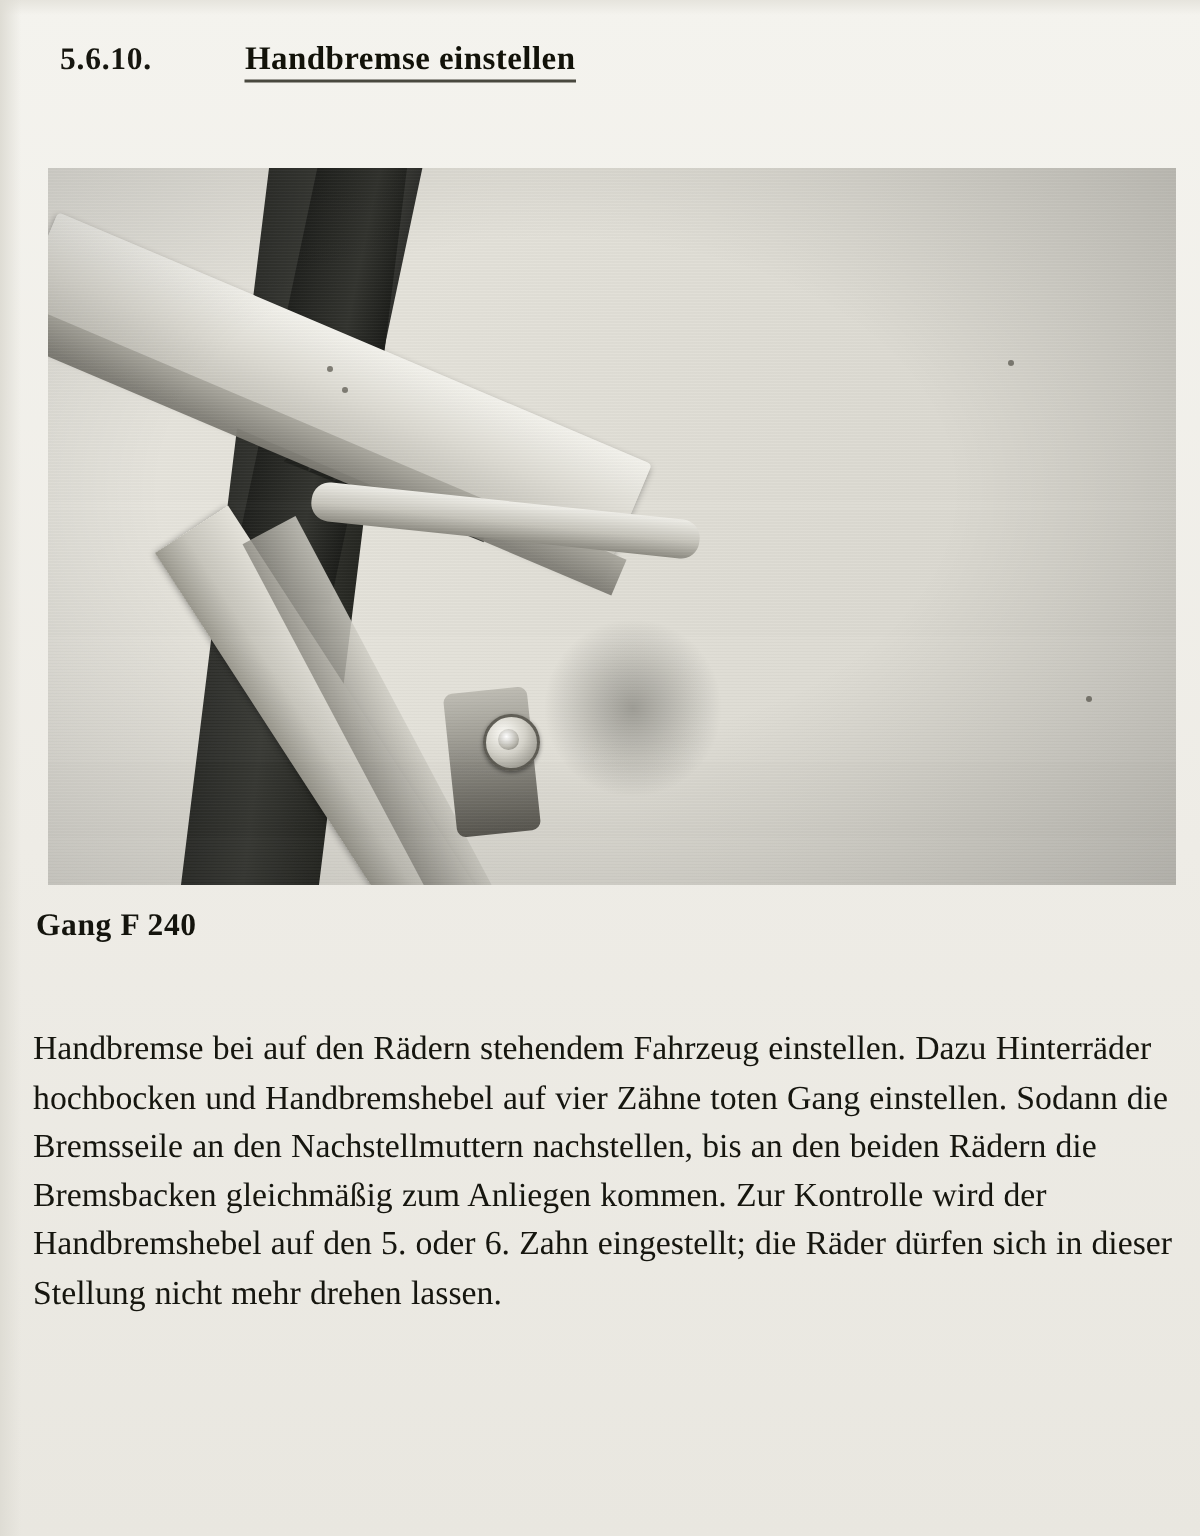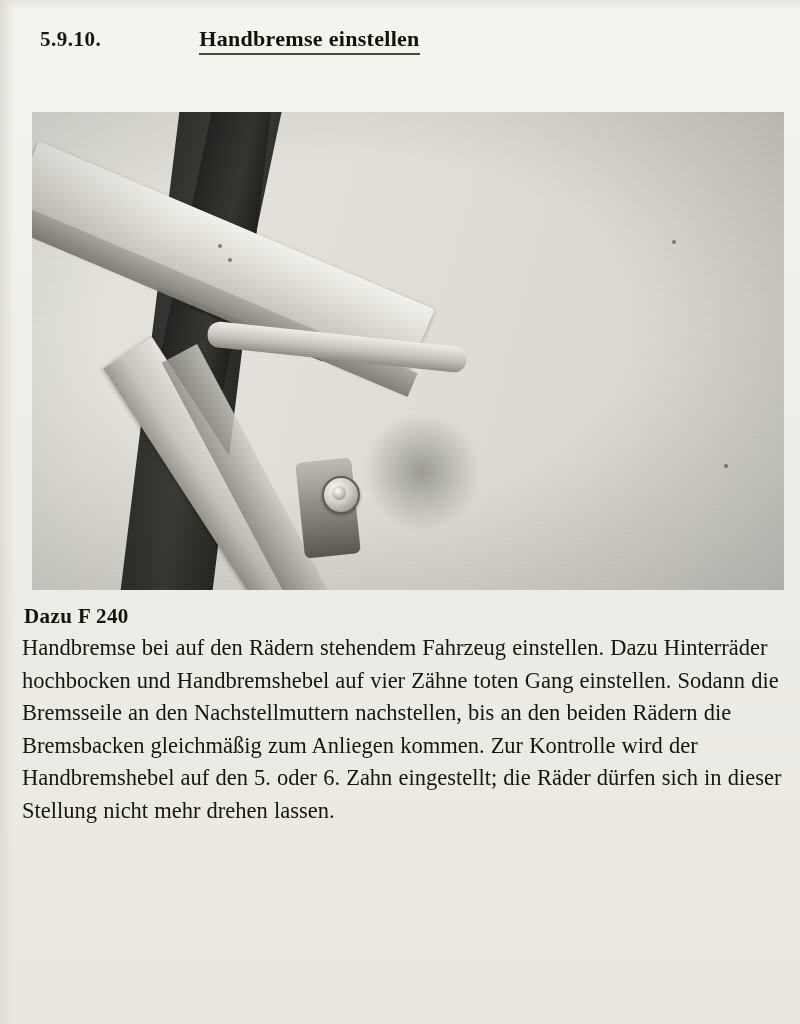--- a/index.html
+++ b/index.html
@@ -37,21 +37,21 @@
     font-weight: bold;
     font-size: 21px;
     letter-spacing: 0.5px;
     color: #16160f;
   }
   .section-title {
     font-family: "Liberation Serif", serif;
     font-weight: bold;
     font-size: 22px;
     letter-spacing: 0.3px;
-    margin-left: 98px;
+    margin-left: 62px;
     color: #121209;
     position: relative;
   }
   .section-title::after {
     content: "";
     position: absolute;
     left: 0;
     right: 0;
     bottom: -3px;
     height: 2px;
@@ -245,21 +245,21 @@
     font-size: 21px;
     letter-spacing: 0.4px;
     color: #14140d;
   }
   .caption .cap-id {
   }
 
   
   .body-text {
     position: absolute;
-    top: 632px;
+    top: 683px;
     left: 22px;
     width: 760px;
     font-family: "Liberation Serif", serif;
     font-size: 22.5px;
     line-height: 32.5px;
     color: #16160f;
   }
   .body-text p {
     margin: 0;
     text-align: justify;
@@ -286,21 +286,21 @@
 </style>
 </head>
 <body>
 
 <div class="page">
 
   <div class="page-edge-top"></div>
   <div class="page-edge-left"></div>
 
   <div class="heading-row">
-    <span class="section-number">5.9.10.</span>
+    <span class="section-number">5.6.10.</span>
     <span class="section-title">Handbremse einstellen</span>
   </div>
 
   <div class="figure">
     <div class="photo">
       <div class="pillar"></div>
       <div class="pillar2"></div>
       <div class="shadow-blob"></div>
 
       <div class="teeth">
@@ -330,21 +330,21 @@
       <div class="speck" style="left:196px; top:146px;"></div>
       <div class="speck" style="left:640px; top:128px;"></div>
       <div class="speck" style="left:692px; top:352px;"></div>
 
       <div class="grain"></div>
       <div class="vignette"></div>
     </div>
   </div>
 
   <div class="caption">
-    <span>Dazu</span>
+    <span>Gang</span>
     <span class="cap-id">F 240</span>
   </div>
 
   <div class="body-text">
     <p>Handbremse bei auf den Rädern stehendem Fahrzeug einstellen. Dazu Hinterräder hochbocken und Handbremshebel auf vier Zähne toten Gang einstellen. Sodann die Bremsseile an den Nachstellmuttern nachstellen, bis an den beiden Rädern die Bremsbacken gleichmäßig zum Anliegen kommen. Zur Kontrolle wird der Handbremshebel auf den 5. oder 6. Zahn eingestellt; die Räder dürfen sich in dieser Stellung nicht mehr drehen lassen.</p>
   </div>
 
 </div>
 
 </body></html>

